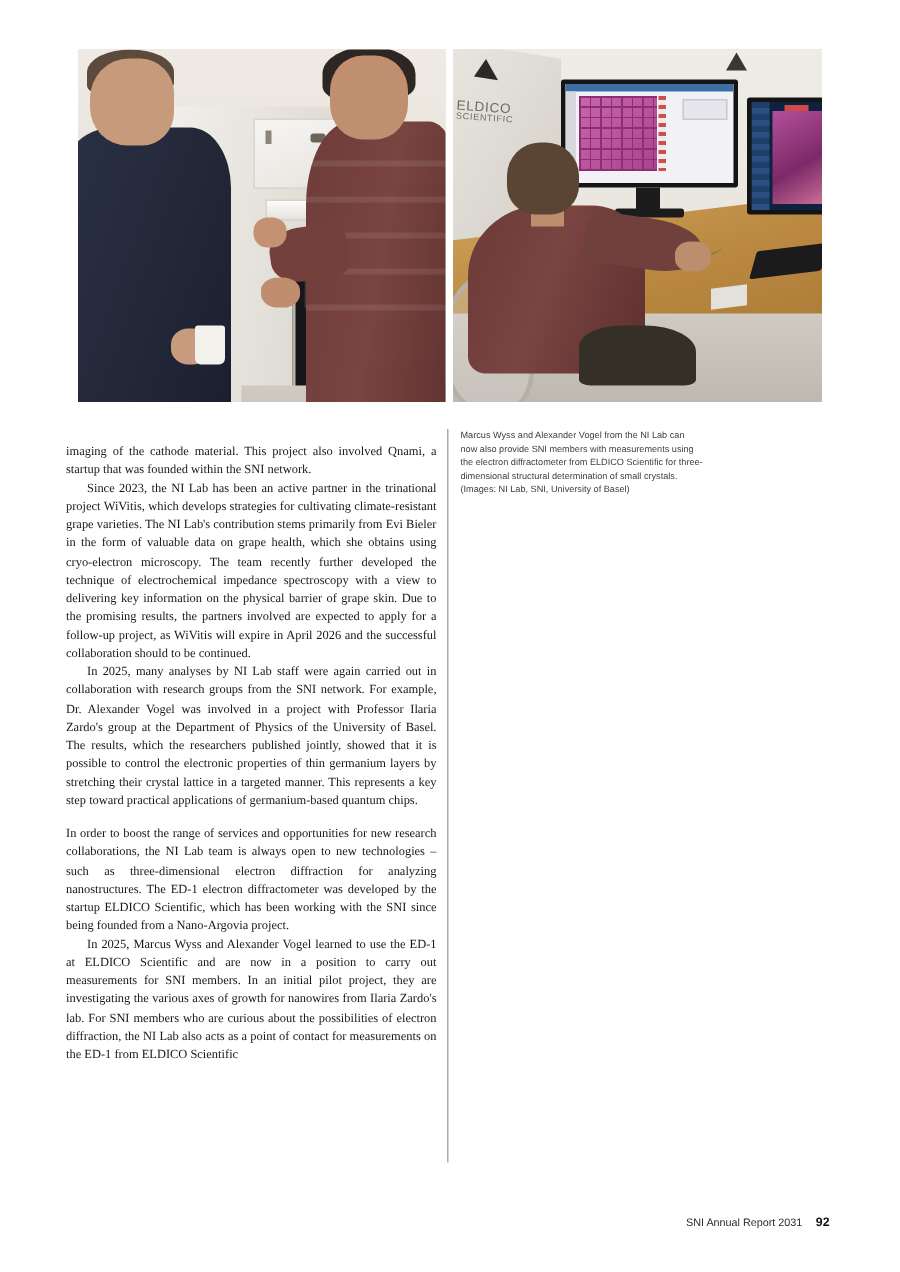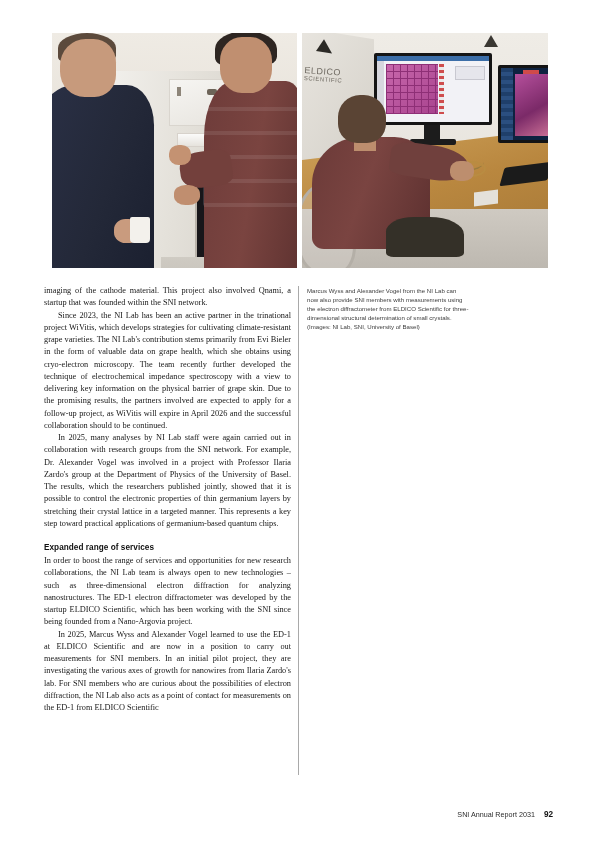--- a/index.html
+++ b/index.html
@@ -276,21 +276,21 @@
     font-size: 8.3px;
     line-height: 12.25px;
     text-align: justify;
     color: #171717;
   }
   .body-col p {
     margin: 0;
     text-indent: 14px;
     hyphens: auto;
   }
-  .body-col p.first { text-indent: 0; }
+  .body-col p.first { text-indent: 0; margin-top: 10px; }
   .body-col h2 {
     font-family: "Liberation Sans", sans-serif;
     font-size: 8.2px;
     line-height: 12px;
     font-weight: bold;
     margin: 12px 0 1px 0;
     text-align: left;
     color: #111111;
     letter-spacing: 0.05px;
   }
@@ -420,21 +420,20 @@
     </div>
 
   </div>
 
   <div class="col-rule"></div>
 
   <div class="body-col">
     <p class="first">imaging of the cathode material. This project also involved Qnami, a startup that was founded within the SNI network.</p>
     <p>Since 2023, the NI Lab has been an active partner in the trinational project WiVitis, which develops strategies for cultivating climate-resistant grape varieties. The NI Lab's contribution stems primarily from Evi Bieler in the form of valuable data on grape health, which she obtains using cryo-electron microscopy. The team recently further developed the technique of electrochemical impedance spectroscopy with a view to delivering key information on the physical barrier of grape skin. Due to the promising results, the partners involved are expected to apply for a follow-up project, as WiVitis will expire in April 2026 and the successful collaboration should to be continued.</p>
     <p>In 2025, many analyses by NI Lab staff were again carried out in collaboration with research groups from the SNI network. For example, Dr. Alexander Vogel was involved in a project with Professor Ilaria Zardo's group at the Department of Physics of the University of Basel. The results, which the researchers published jointly, showed that it is possible to control the electronic properties of thin germanium layers by stretching their crystal lattice in a targeted manner. This represents a key step toward practical applications of germanium-based quantum chips.</p>
-    <h2>Expanded range of services</h2>
     <p class="first">In order to boost the range of services and opportunities for new research collaborations, the NI Lab team is always open to new technologies – such as three-dimensional electron diffraction for analyzing nanostructures. The ED-1 electron diffractometer was developed by the startup ELDICO Scientific, which has been working with the SNI since being founded from a Nano-Argovia project.</p>
     <p>In 2025, Marcus Wyss and Alexander Vogel learned to use the ED-1 at ELDICO Scientific and are now in a position to carry out measurements for SNI members. In an initial pilot project, they are investigating the various axes of growth for nanowires from Ilaria Zardo's lab. For SNI members who are curious about the possibilities of electron diffraction, the NI Lab also acts as a point of contact for measurements on the ED-1 from ELDICO Scientific</p>
   </div>
 
   <div class="caption">Marcus Wyss and Alexander Vogel from the NI Lab can now also provide SNI members with measurements using the electron diffractometer from ELDICO Scientific for three-dimensional structural determination of small crystals. (Images: NI Lab, SNI, University of Basel)</div>
 
   <div class="footer">
     <span>SNI Annual Report 2031</span><span class="pg">92</span>
   </div>
 

